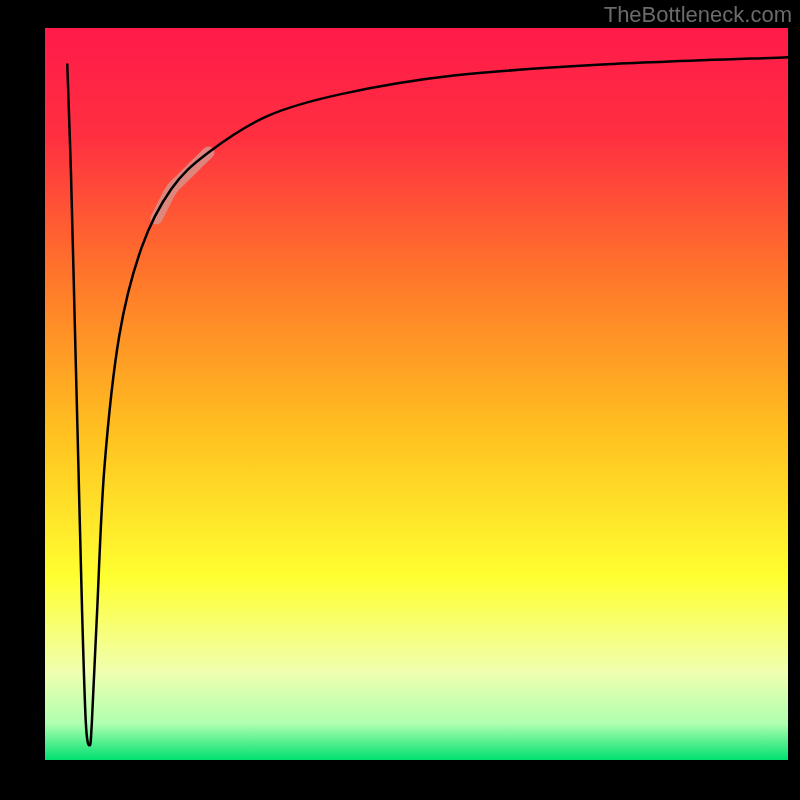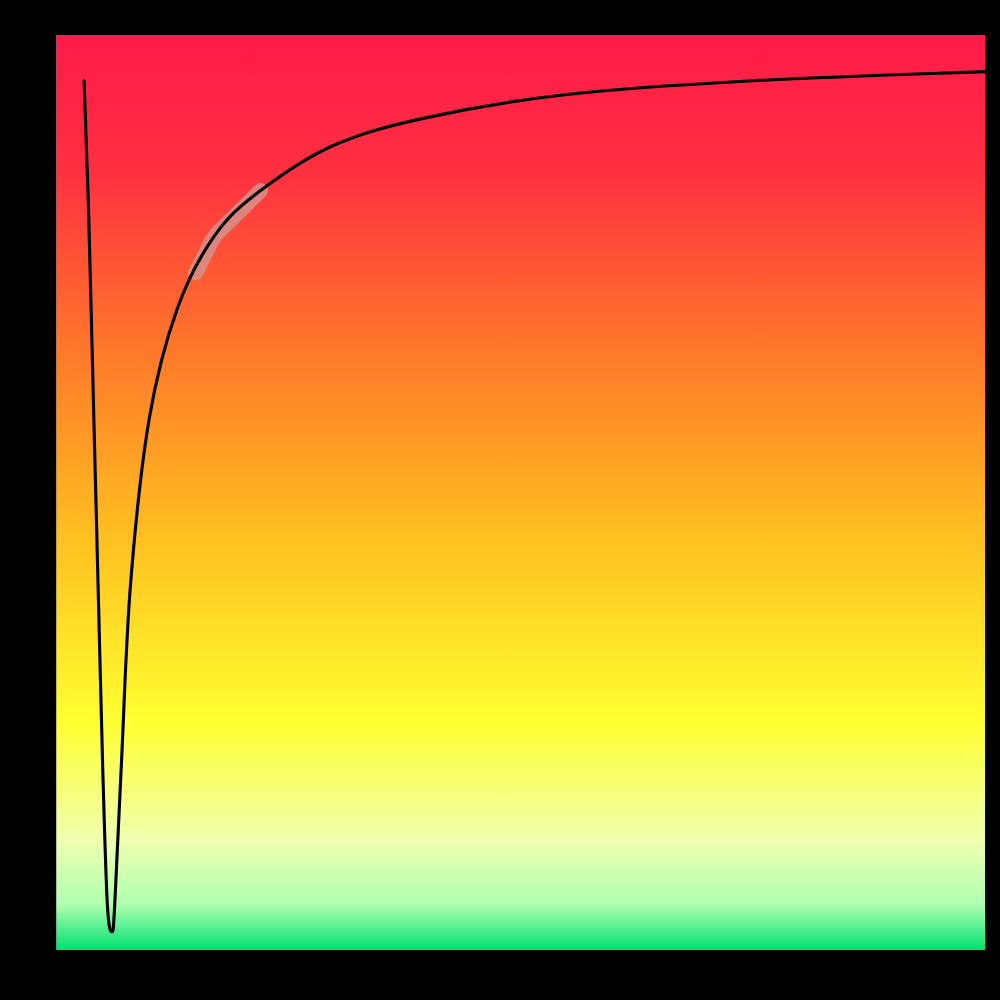--- a/index.html
+++ b/index.html
@@ -29,20 +29,21 @@
     font-family: Arial, sans-serif;
   }
   svg {
     display: block;
   }
 </style>
 </head>
 <body>
 
 <div class="chart-container">
+  <div class="watermark">TheBottleneck.com</div>
   <svg id="chart-svg" width="800" height="800" viewBox="0 0 800 800">
     <defs>
       <linearGradient id="bg-grad" x1="0" y1="0" x2="0" y2="1">
           <stop offset="0%" stop-color="#ff1a4a"></stop>
           <stop offset="15%" stop-color="#ff3040"></stop>
           <stop offset="35%" stop-color="#ff7a2a"></stop>
           <stop offset="55.00000000000001%" stop-color="#ffc020"></stop>
           <stop offset="75%" stop-color="#ffff30"></stop>
           <stop offset="88%" stop-color="#f0ffb0"></stop>
           <stop offset="95%" stop-color="#b0ffb0"></stop>

